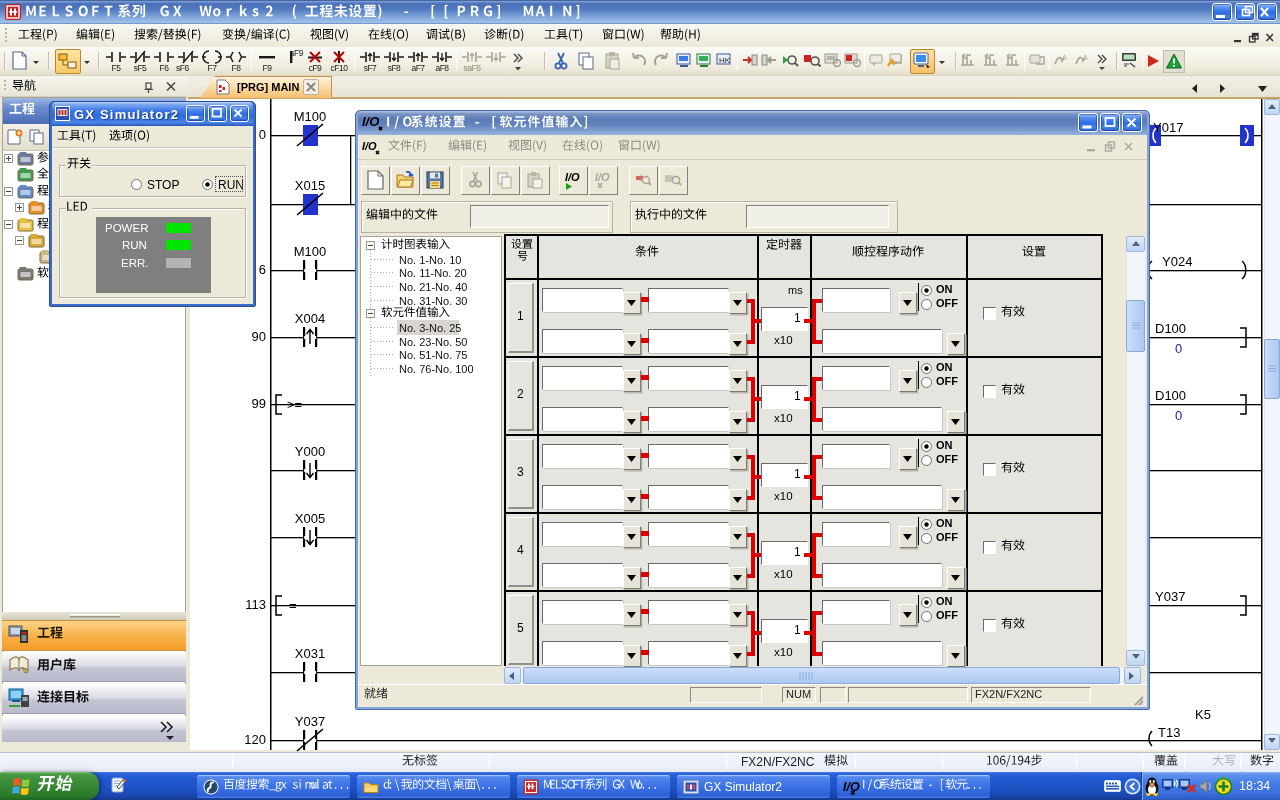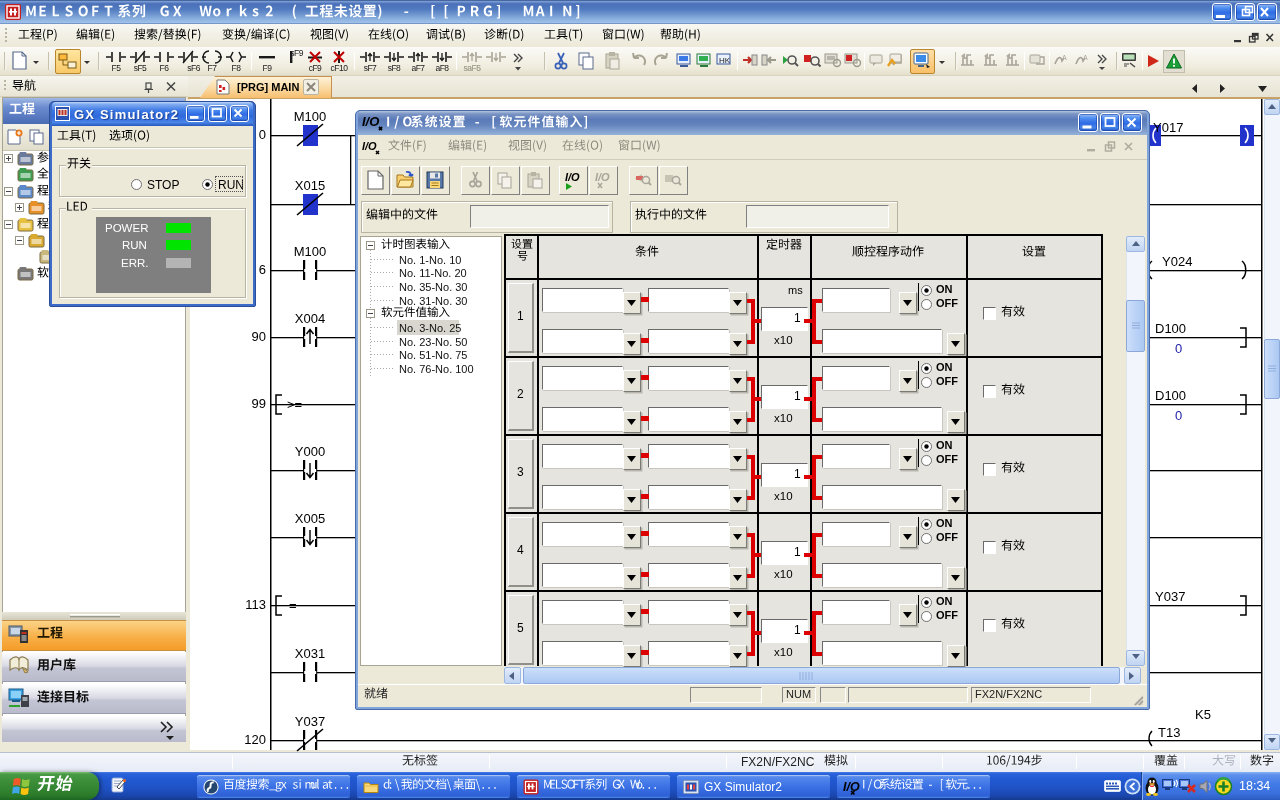--- a/index.html
+++ b/index.html
@@ -110,21 +110,21 @@
   </svg>
 <div style="position:absolute;left:128px;top:63px;font:400 8.5px 'Liberation Sans';color:#1a1a1a;white-space:pre;line-height:10.5px;width:24px;text-align:center;letter-spacing:-.5px">sF5</div>
 <svg style="position:absolute;left:154px;top:52px;overflow:visible" width="20" height="11">
     <path d="M0 5 H5 M15 5 H20 M6 0 V10 M14 0 V10" stroke="#1a1a1a" stroke-width="1.6"></path>
   </svg>
 <div style="position:absolute;left:152px;top:63px;font:400 8.5px 'Liberation Sans';color:#1a1a1a;white-space:pre;line-height:10.5px;width:24px;text-align:center;letter-spacing:-.5px">F6</div>
 <svg style="position:absolute;left:178px;top:52px;overflow:visible" width="20" height="11">
     <path d="M0 5 H5 M15 5 H20 M6 0 V10 M14 0 V10" stroke="#1a1a1a" stroke-width="1.6"></path>
     <path d="M5 11 L15 -1" stroke="#1a1a1a" stroke-width="1.4"></path>
   </svg>
-<div style="position:absolute;left:176px;top:63px;font:400 8.5px 'Liberation Sans';color:#1a1a1a;white-space:pre;line-height:10.5px;width:24px;text-align:right;letter-spacing:-.5px">sF6</div>
+<div style="position:absolute;left:176px;top:63px;font:400 8.5px 'Liberation Sans';color:#1a1a1a;white-space:pre;line-height:10.5px;width:24px;text-align:left;letter-spacing:-.5px">sF6</div>
 <svg style="position:absolute;left:202px;top:52px;overflow:visible" width="20" height="11">
     <path d="M0 5 H4 M16 5 H20 M7 -1 A6 6 0 0 0 7 11 M13 -1 A6 6 0 0 1 13 11" stroke="#1a1a1a" stroke-width="1.5" fill="none"></path>
   </svg>
 <div style="position:absolute;left:200px;top:63px;font:400 8.5px 'Liberation Sans';color:#1a1a1a;white-space:pre;line-height:10.5px;width:24px;text-align:center;letter-spacing:-.5px">F7</div>
 <svg style="position:absolute;left:226px;top:52px;overflow:visible" width="20" height="11">
     <path d="M0 5 H4 M16 5 H20 M7 0 L4.5 5 L7 10 M13 0 L15.5 5 L13 10" stroke="#1a1a1a" stroke-width="1.5" fill="none"></path>
   </svg>
 <div style="position:absolute;left:224px;top:63px;font:400 8.5px 'Liberation Sans';color:#1a1a1a;white-space:pre;line-height:10.5px;width:24px;text-align:center;letter-spacing:-.5px">F8</div>
 <div style="position:absolute;left:251px;top:52px;width:1px;height:18px;background:#C2BEAA;border-right:1px solid #fff"></div>
 <svg style="position:absolute;left:257px;top:52px;overflow:visible" width="20" height="11">
@@ -868,21 +868,21 @@
 <div style="position:absolute;left:360px;top:236px;width:142px;height:430px;background:#fff;border:1px solid #A8A494"></div>
 <svg style="position:absolute;left:366px;top:241px;overflow:visible" width="9" height="9">
     <rect x="0.5" y="0.5" width="8" height="8" fill="#fff" stroke="#9A9688"></rect>
     <path d="M2 4.5 H7" stroke="#444"></path>
   </svg>
 <svg style="position:absolute;left:381px;top:239px;overflow:visible" width="71" height="16">
     <path d="M1.6 0.3C2.2 0.8 3 1.6 3.4 2.1L4 1.5C3.6 1 2.8 0.3 2.1 -0.3ZM0.5 3.2V4H2.4V8.1C2.4 8.6 2 9 1.8 9.1C1.9 9.3 2.2 9.7 2.3 9.9C2.4 9.7 2.8 9.4 4.9 7.9C4.8 7.7 4.7 7.3 4.6 7.1L3.2 8.1V3.2ZM7.2 -0.4V3.4H4.3V4.2H7.2V10.1H8.1V4.2H11V3.4H8.1V-0.4Z M17 4C17.6 4.9 18.3 6.1 18.7 6.8L19.5 6.4C19.1 5.7 18.3 4.5 17.7 3.6ZM15.2 4.6V7.2H13.3V4.6ZM15.2 3.8H13.3V1.3H15.2ZM12.4 0.5V8.9H13.3V8H16V0.5ZM20.3 -0.4V1.8H16.6V2.7H20.3V8.8C20.3 9.1 20.2 9.1 20 9.1C19.7 9.2 18.9 9.2 18 9.1C18.1 9.4 18.2 9.8 18.3 10C19.4 10 20.2 10 20.6 9.8C21 9.7 21.2 9.5 21.2 8.8V2.7H22.6V1.8H21.2V-0.4Z M27.3 6C28.2 6.2 29.4 6.6 30 6.9L30.4 6.3C29.8 6 28.6 5.6 27.7 5.5ZM26.2 7.5C27.7 7.6 29.7 8.1 30.8 8.5L31.2 7.9C30.1 7.5 28.1 7 26.6 6.9ZM24 0V10.1H24.8V9.6H32.7V10.1H33.5V0ZM24.8 8.9V0.8H32.7V8.9ZM27.8 1.1C27.2 2 26.2 2.9 25.2 3.5C25.4 3.6 25.7 3.9 25.8 4C26.2 3.8 26.5 3.5 26.9 3.2C27.2 3.6 27.6 3.9 28.1 4.2C27.1 4.7 26 5 25 5.2C25.2 5.4 25.3 5.7 25.4 5.9C26.5 5.7 27.7 5.2 28.8 4.6C29.8 5.2 30.9 5.6 32 5.8C32.1 5.6 32.3 5.3 32.5 5.1C31.5 5 30.4 4.6 29.5 4.2C30.4 3.7 31.1 3 31.6 2.2L31.1 1.9L31 2H28C28.2 1.8 28.3 1.5 28.5 1.3ZM27.3 2.7 27.4 2.6H30.4C30 3.1 29.4 3.5 28.8 3.9C28.2 3.5 27.7 3.1 27.3 2.7Z M37.4 10.1C37.7 9.9 38.1 9.8 41.3 8.8C41.3 8.6 41.2 8.2 41.2 8L38.4 8.8V6.3C39 5.8 39.7 5.3 40.2 4.8C41.1 7.2 42.7 8.9 45 9.7C45.2 9.5 45.4 9.2 45.6 9C44.5 8.6 43.5 8.1 42.7 7.3C43.4 6.9 44.3 6.3 44.9 5.7L44.2 5.2C43.7 5.7 42.9 6.3 42.2 6.8C41.7 6.2 41.3 5.5 41 4.8H45.2V4H40.7V3H44.4V2.3H40.7V1.3H44.9V0.6H40.7V-0.5H39.8V0.6H35.7V1.3H39.8V2.3H36.3V3H39.8V4H35.2V4.8H39.1C38 5.8 36.3 6.6 34.9 7.1C35.1 7.3 35.4 7.6 35.5 7.8C36.1 7.6 36.8 7.2 37.5 6.9V8.6C37.5 9 37.2 9.2 37 9.3C37.2 9.5 37.3 9.9 37.4 10.1Z M54.4 4.1V8.2H55.1V4.1ZM55.9 3.6V9.1C55.9 9.3 55.9 9.3 55.7 9.3C55.6 9.3 55.1 9.3 54.6 9.3C54.7 9.5 54.8 9.8 54.8 10C55.5 10 56 10 56.2 9.9C56.5 9.8 56.6 9.6 56.6 9.1V3.6ZM46.8 5.4C46.9 5.3 47.2 5.2 47.6 5.2H48.5V6.8C47.7 7 47 7.2 46.5 7.3L46.7 8.1L48.5 7.6V10.1H49.3V7.4L50.2 7.2L50.2 6.5L49.3 6.7V5.2H50.2V4.5H49.3V2.7H48.5V4.5H47.5C47.8 3.6 48.1 2.7 48.3 1.7H50.2V0.9H48.5C48.6 0.5 48.7 0.1 48.7 -0.3L47.9 -0.4C47.9 1.8e-15 47.8 0.5 47.7 0.9H46.5V1.7H47.6C47.4 2.7 47.1 3.4 47 3.7C46.9 4.3 46.7 4.6 46.6 4.7C46.6 4.9 46.8 5.2 46.8 5.4ZM53.6 -0.5C52.8 0.7 51.4 1.9 50 2.5C50.2 2.7 50.4 2.9 50.6 3.1C50.9 3 51.2 2.8 51.5 2.6V3.1H55.7V2.5C56 2.7 56.3 2.9 56.6 3C56.8 2.8 57 2.5 57.2 2.3C56 1.8 54.9 1.2 54 0.2L54.3 -0.2ZM51.8 2.4C52.5 1.9 53.1 1.3 53.6 0.8C54.2 1.4 54.8 1.9 55.5 2.4ZM53.1 4.5V5.4H51.5V4.5ZM50.8 3.8V10.1H51.5V7.7H53.1V9.2C53.1 9.3 53 9.3 52.9 9.3C52.8 9.3 52.5 9.3 52.2 9.3C52.3 9.5 52.4 9.9 52.4 10.1C52.9 10.1 53.2 10.1 53.5 9.9C53.7 9.8 53.8 9.6 53.8 9.2V3.8ZM51.5 6.1H53.1V7H51.5Z M60.9 0.5C61.7 1 62.2 1.7 62.7 2.4C62 5.7 60.6 8 58 9.3C58.2 9.5 58.6 9.9 58.8 10C61.1 8.7 62.6 6.6 63.4 3.6C64.7 5.9 65.5 8.5 68.2 10C68.2 9.7 68.4 9.3 68.6 9C64.8 6.7 65.1 2.4 61.4 -0.2Z" fill="#000"></path>
   </svg>
 <div style="position:absolute;left:399px;top:253.65px;font:400 11px 'Liberation Sans';color:#111;white-space:pre;line-height:13px;">No. 1-No. 10</div>
 <div style="position:absolute;left:399px;top:267.3px;font:400 11px 'Liberation Sans';color:#111;white-space:pre;line-height:13px;">No. 11-No. 20</div>
-<div style="position:absolute;left:399px;top:280.95px;font:400 11px 'Liberation Sans';color:#111;white-space:pre;line-height:13px;">No. 35-No. 30</div>
+<div style="position:absolute;left:399px;top:280.95px;font:400 11px 'Liberation Sans';color:#111;white-space:pre;line-height:13px;">No. 21-No. 40</div>
 <div style="position:absolute;left:399px;top:294.59999999999997px;font:400 11px 'Liberation Sans';color:#111;white-space:pre;line-height:13px;">No. 31-No. 30</div>
 <svg style="position:absolute;left:366px;top:309.24999999999994px;overflow:visible" width="9" height="9">
     <rect x="0.5" y="0.5" width="8" height="8" fill="#fff" stroke="#9A9688"></rect>
     <path d="M2 4.5 H7" stroke="#444"></path>
   </svg>
 <svg style="position:absolute;left:381px;top:307.24999999999994px;overflow:visible" width="71" height="16">
     <path d="M6.8 -0.5C6.6 1.3 6.1 3 5.3 4.1C5.5 4.2 5.9 4.4 6 4.6C6.5 3.9 6.8 3.1 7.1 2.1H10.1C9.9 2.9 9.7 3.8 9.6 4.3L10.2 4.5C10.5 3.7 10.8 2.5 11 1.4L10.5 1.3L10.3 1.3H7.3C7.5 0.8 7.6 0.2 7.6 -0.3ZM7.6 3.2V3.7C7.6 5.3 7.5 7.7 5 9.5C5.2 9.7 5.5 9.9 5.7 10.1C7.1 9.1 7.8 7.8 8.1 6.6C8.6 8.2 9.4 9.4 10.5 10.1C10.6 9.9 10.9 9.6 11.1 9.4C9.7 8.6 8.8 6.8 8.4 4.8C8.5 4.4 8.5 4 8.5 3.7V3.2ZM1.1 5.4C1.2 5.3 1.5 5.2 2 5.2H3.2V6.9L0.4 7.3L0.6 8.1L3.2 7.7V10.1H4V7.6L5.5 7.3L5.5 6.5L4 6.8V5.2H5.4V4.4H4V2.7H3.2V4.4H1.9C2.3 3.6 2.7 2.7 3 1.7H5.5V0.9H3.3C3.4 0.5 3.5 0.1 3.6 -0.3L2.8 -0.4C2.7 0 2.6 0.5 2.4 0.9H0.6V1.7H2.2C1.9 2.6 1.6 3.4 1.4 3.7C1.2 4.2 1 4.6 0.8 4.6C0.9 4.8 1 5.2 1.1 5.4Z M13.2 0.4V1.3H21.4V0.4ZM12.2 3.7V4.5H15.1C14.9 6.7 14.5 8.5 12.1 9.4C12.2 9.6 12.5 9.9 12.6 10.1C15.3 9 15.8 7 16 4.5H18.2V8.6C18.2 9.6 18.5 9.9 19.5 9.9C19.7 9.9 21 9.9 21.2 9.9C22.2 9.9 22.4 9.4 22.5 7.4C22.3 7.3 21.9 7.2 21.7 7C21.7 8.8 21.6 9.1 21.1 9.1C20.8 9.1 19.8 9.1 19.6 9.1C19.2 9.1 19.1 9 19.1 8.6V4.5H22.3V3.7Z M26.6 5.3V6.1H29.9V10.1H30.8V6.1H34V5.3H30.8V2.7H33.5V1.9H30.8V-0.3H29.9V1.9H28.4C28.6 1.4 28.7 0.8 28.8 0.3L28 0.1C27.7 1.6 27.2 3.1 26.6 4.1C26.8 4.2 27.1 4.4 27.3 4.5C27.6 4 27.9 3.4 28.1 2.7H29.9V5.3ZM26.1 -0.4C25.5 1.3 24.4 3 23.4 4.2C23.5 4.4 23.8 4.8 23.9 5C24.2 4.6 24.6 4.2 24.9 3.7V10.1H25.7V2.3C26.2 1.5 26.6 0.7 26.9 -0.2Z M41.4 -0.5C41.4 -0.1 41.3 0.3 41.2 0.7H38.3V1.5H41.1C41 1.9 41 2.2 40.9 2.6H38.9V9H37.8V9.8H45.5V9H44.5V2.6H41.7C41.8 2.2 41.8 1.9 41.9 1.5H45.2V0.7H42.1L42.3 -0.4ZM39.7 9V8.1H43.7V9ZM39.7 4.8H43.7V5.8H39.7ZM39.7 4.2V3.2H43.7V4.2ZM39.7 6.5H43.7V7.5H39.7ZM37.5 -0.4C36.9 1.3 35.9 3 34.9 4.1C35 4.3 35.3 4.8 35.4 5C35.7 4.6 36 4.2 36.3 3.7V10.1H37.1V2.4C37.6 1.6 38 0.7 38.3 -0.2Z M54.4 4.1V8.2H55.1V4.1ZM55.9 3.6V9.1C55.9 9.3 55.9 9.3 55.7 9.3C55.6 9.3 55.1 9.3 54.6 9.3C54.7 9.5 54.8 9.8 54.8 10C55.5 10 56 10 56.2 9.9C56.5 9.8 56.6 9.6 56.6 9.1V3.6ZM46.8 5.4C46.9 5.3 47.2 5.2 47.6 5.2H48.5V6.8C47.7 7 47 7.2 46.5 7.3L46.7 8.1L48.5 7.6V10.1H49.3V7.4L50.2 7.2L50.2 6.5L49.3 6.7V5.2H50.2V4.5H49.3V2.7H48.5V4.5H47.5C47.8 3.6 48.1 2.7 48.3 1.7H50.2V0.9H48.5C48.6 0.5 48.7 0.1 48.7 -0.3L47.9 -0.4C47.9 1.8e-15 47.8 0.5 47.7 0.9H46.5V1.7H47.6C47.4 2.7 47.1 3.4 47 3.7C46.9 4.3 46.7 4.6 46.6 4.7C46.6 4.9 46.8 5.2 46.8 5.4ZM53.6 -0.5C52.8 0.7 51.4 1.9 50 2.5C50.2 2.7 50.4 2.9 50.6 3.1C50.9 3 51.2 2.8 51.5 2.6V3.1H55.7V2.5C56 2.7 56.3 2.9 56.6 3C56.8 2.8 57 2.5 57.2 2.3C56 1.8 54.9 1.2 54 0.2L54.3 -0.2ZM51.8 2.4C52.5 1.9 53.1 1.3 53.6 0.8C54.2 1.4 54.8 1.9 55.5 2.4ZM53.1 4.5V5.4H51.5V4.5ZM50.8 3.8V10.1H51.5V7.7H53.1V9.2C53.1 9.3 53 9.3 52.9 9.3C52.8 9.3 52.5 9.3 52.2 9.3C52.3 9.5 52.4 9.9 52.4 10.1C52.9 10.1 53.2 10.1 53.5 9.9C53.7 9.8 53.8 9.6 53.8 9.2V3.8ZM51.5 6.1H53.1V7H51.5Z M60.9 0.5C61.7 1 62.2 1.7 62.7 2.4C62 5.7 60.6 8 58 9.3C58.2 9.5 58.6 9.9 58.8 10C61.1 8.7 62.6 6.6 63.4 3.6C64.7 5.9 65.5 8.5 68.2 10C68.2 9.7 68.4 9.3 68.6 9C64.8 6.7 65.1 2.4 61.4 -0.2Z" fill="#000"></path>
   </svg>
 <div style="position:absolute;left:397px;top:319.8999999999999px;width:62px;height:15px;background:#D8D6CE"></div>
 <div style="position:absolute;left:399px;top:321.8999999999999px;font:400 11px 'Liberation Sans';color:#111;white-space:pre;line-height:13px;">No. 3-No. 25</div>

